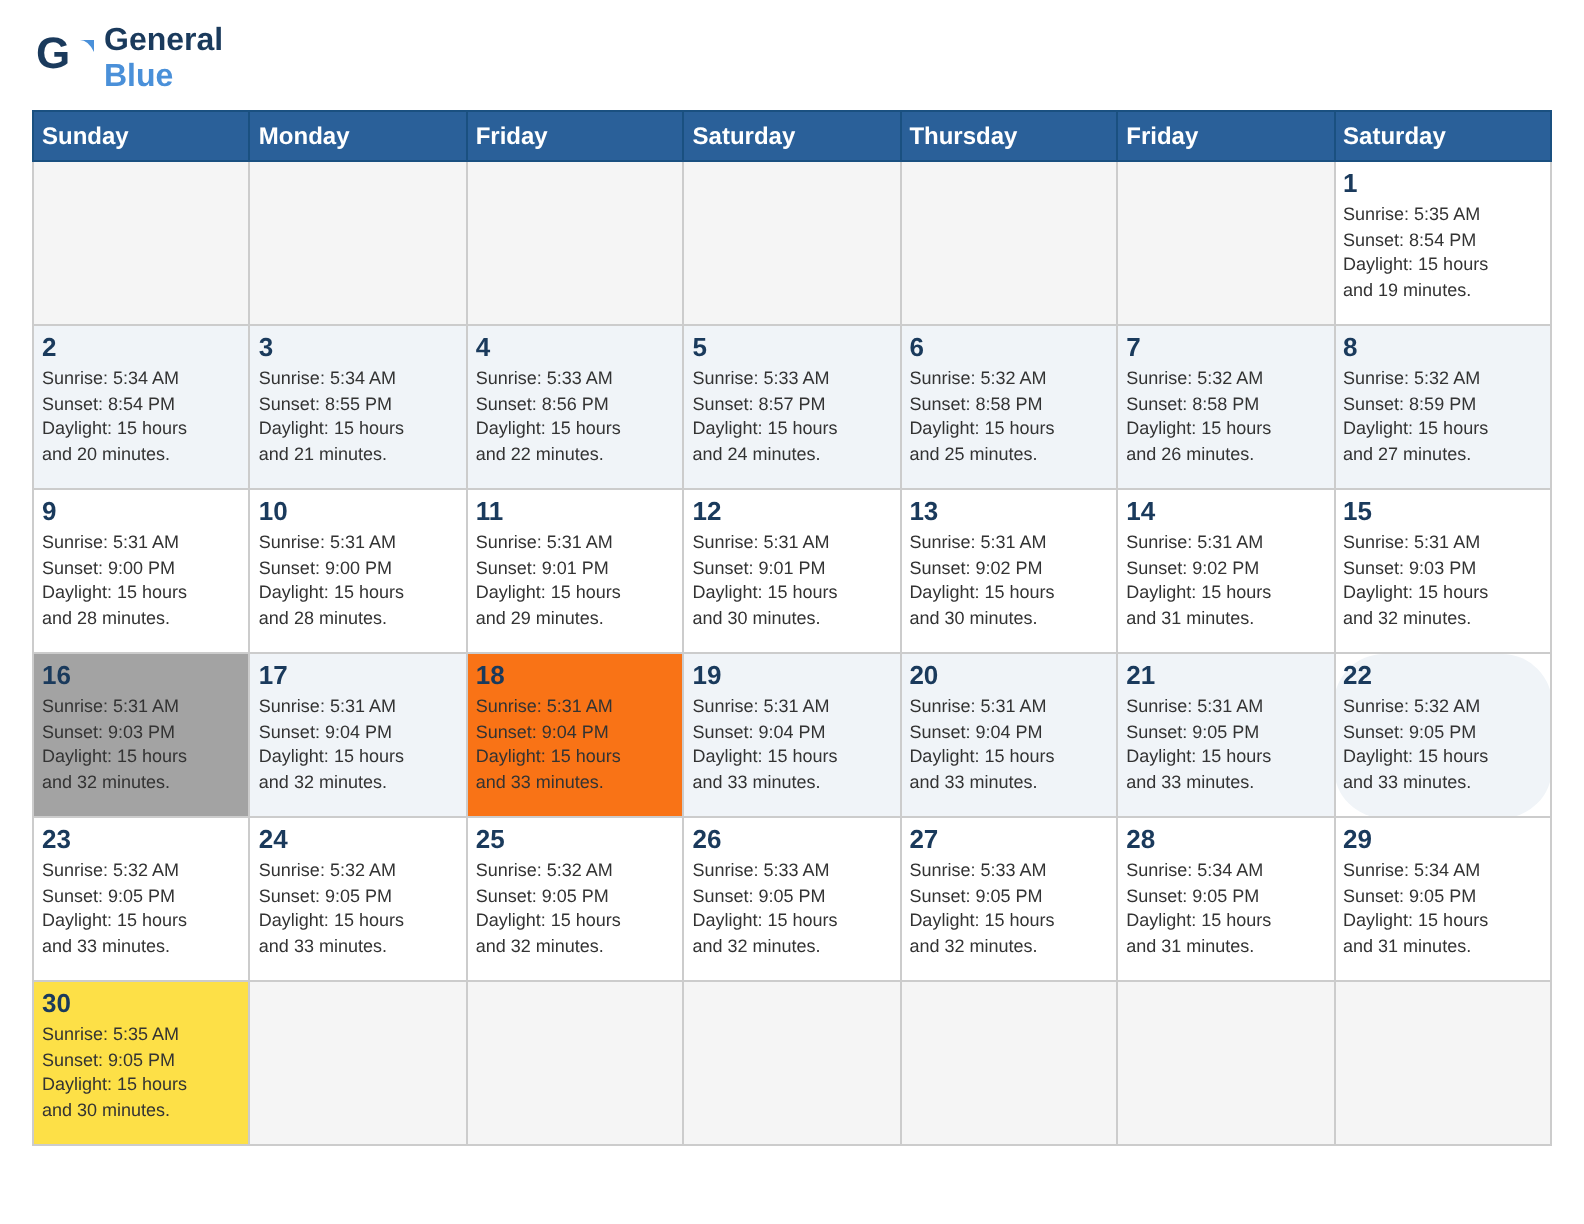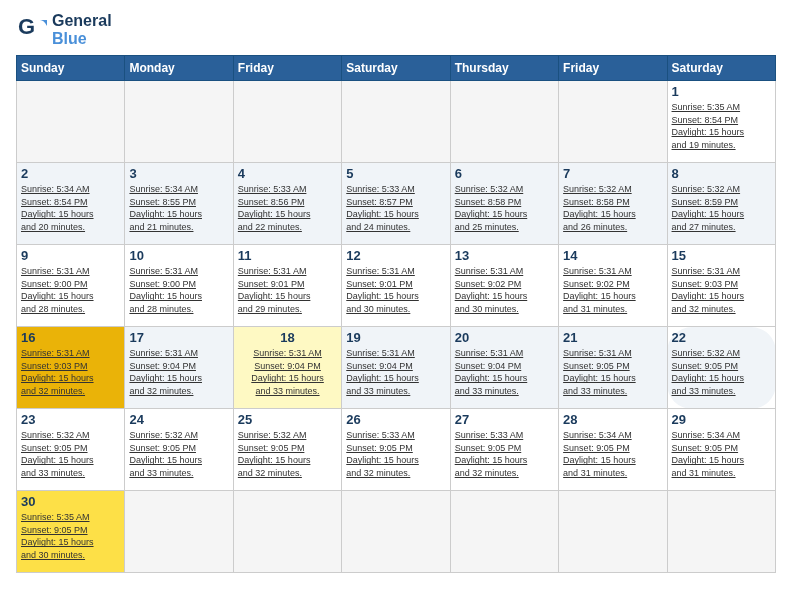--- a/index.html
+++ b/index.html
@@ -72,21 +72,20 @@
       font-size: 13px;
       font-weight: bold;
       color: #1a3a5c;
       display: block;
       margin-bottom: 2px;
     }
     .day-info {
       font-size: 9px;
       line-height: 1.4;
       color: #333;
-      text-decoration: underline;
     }
   </style>
 </head>
 <body>
 
 <div class="page">
   <div class="header">
     <div class="logo">
   <div style="display:flex;align-items:center;gap:4px">
     <svg width="32" height="32" viewBox="0 0 32 32">
@@ -229,35 +228,35 @@
           </td>
           <td>
             <span class="day-number">15</span>
             <div class="day-info" style="white-space: pre-line;">Sunrise: 5:31 AM
 Sunset: 9:03 PM
 Daylight: 15 hours
 and 32 minutes.</div>
           </td>
         </tr>
         <tr>
-          <td style="background: #eab308;">
+          <td style="background: #a3a3a3;">
             <span class="day-number">16</span>
             <div class="day-info" style="white-space: pre-line;">Sunrise: 5:31 AM
 Sunset: 9:03 PM
 Daylight: 15 hours
 and 32 minutes.</div>
           </td>
           <td style="background: rgb(240, 244, 248);">
             <span class="day-number">17</span>
             <div class="day-info" style="white-space: pre-line;">Sunrise: 5:31 AM
 Sunset: 9:04 PM
 Daylight: 15 hours
 and 32 minutes.</div>
           </td>
-          <td style="background: #fef9c3; text-align: center;">
+          <td style="background: #f97316;">
             <span class="day-number">18</span>
             <div class="day-info" style="white-space: pre-line;">Sunrise: 5:31 AM
 Sunset: 9:04 PM
 Daylight: 15 hours
 and 33 minutes.</div>
           </td>
           <td style="background: rgb(240, 244, 248);">
             <span class="day-number">19</span>
             <div class="day-info" style="white-space: pre-line;">Sunrise: 5:31 AM
 Sunset: 9:04 PM

